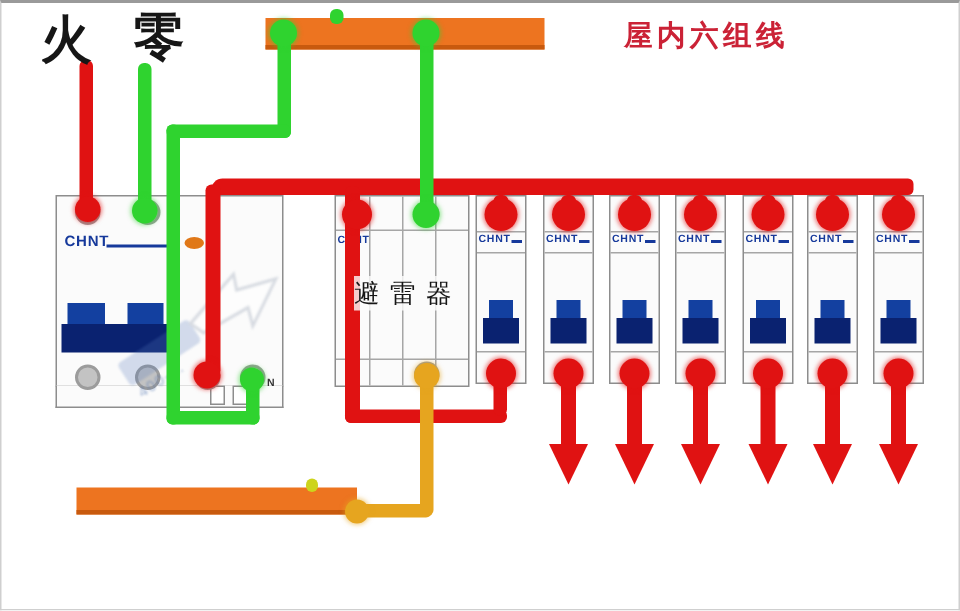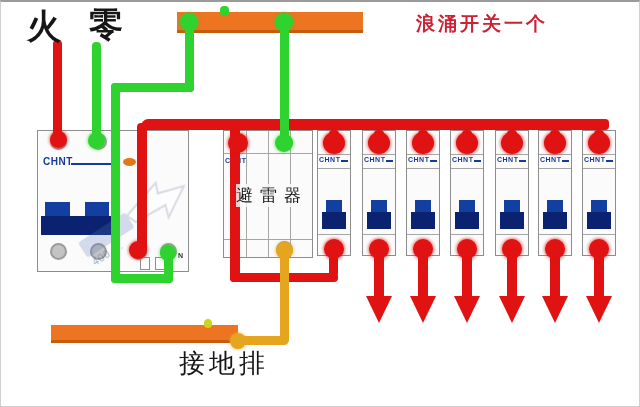--- a/index.html
+++ b/index.html
@@ -46,30 +46,29 @@
   #watermark .wm-blob{position:absolute;background:#5577bb;opacity:.8;}
 </style>
 </head>
 <body>
 
 <div id="stage">
 
   <div class="cjk" style="left:26px;top:2px;font-size:34px;font-weight:600;">火</div>
   <div class="cjk" style="left:88px;top:0px;font-size:34px;font-weight:600;">零</div>
 
-  <div class="note" style="left:415px;top:9px;">浪涌开关一个</div>
+  <div class="note" style="left:415px;top:9px;">屋内六组线</div>
 
   <div class="wire green" style="left:219px;top:4px;width:9px;height:10px;"></div>
   <div class="bar" style="left:176px;top:10px;width:186px;height:21px;"></div>
   <div class="dot green" style="left:179px;top:11px;width:18px;height:18px;background:var(--wire_green);"></div>
   <div class="dot green" style="left:274px;top:11px;width:18px;height:18px;background:var(--wire_green);"></div>
 
   <div class="wire" style="left:203px;top:317px;width:8px;height:9px;background:#cdd41c;"></div>
   <div class="bar" style="left:50px;top:323px;width:187px;height:18px;"></div>
-  <div class="cjk" style="left:178px;top:344px;font-size:26px;letter-spacing:4px;">接地排</div>
 
   <div class="device" style="left:36px;top:128px;width:152px;height:128px;"></div>
   <div class="device" style="left:36px;top:255px;width:152px;height:15px;border-top:none;"></div>
   <div class="device" style="left:139px;top:255px;width:10px;height:13px;background:#fff;"></div>
   <div class="device" style="left:154px;top:255px;width:11px;height:13px;background:#fff;"></div>
   <div class="brand" style="left:42px;top:154px;font-size:10px;">CHNT</div>
   <div class="dash" style="left:70px;top:161px;width:46px;"></div>
   <div class="abs" style="left:122px;top:156px;width:13px;height:8px;border-radius:50%;background:#e07818;z-index:2;"></div>
 
   <div class="toggle-light" style="left:44px;top:200px;width:25px;height:16px;"></div>

